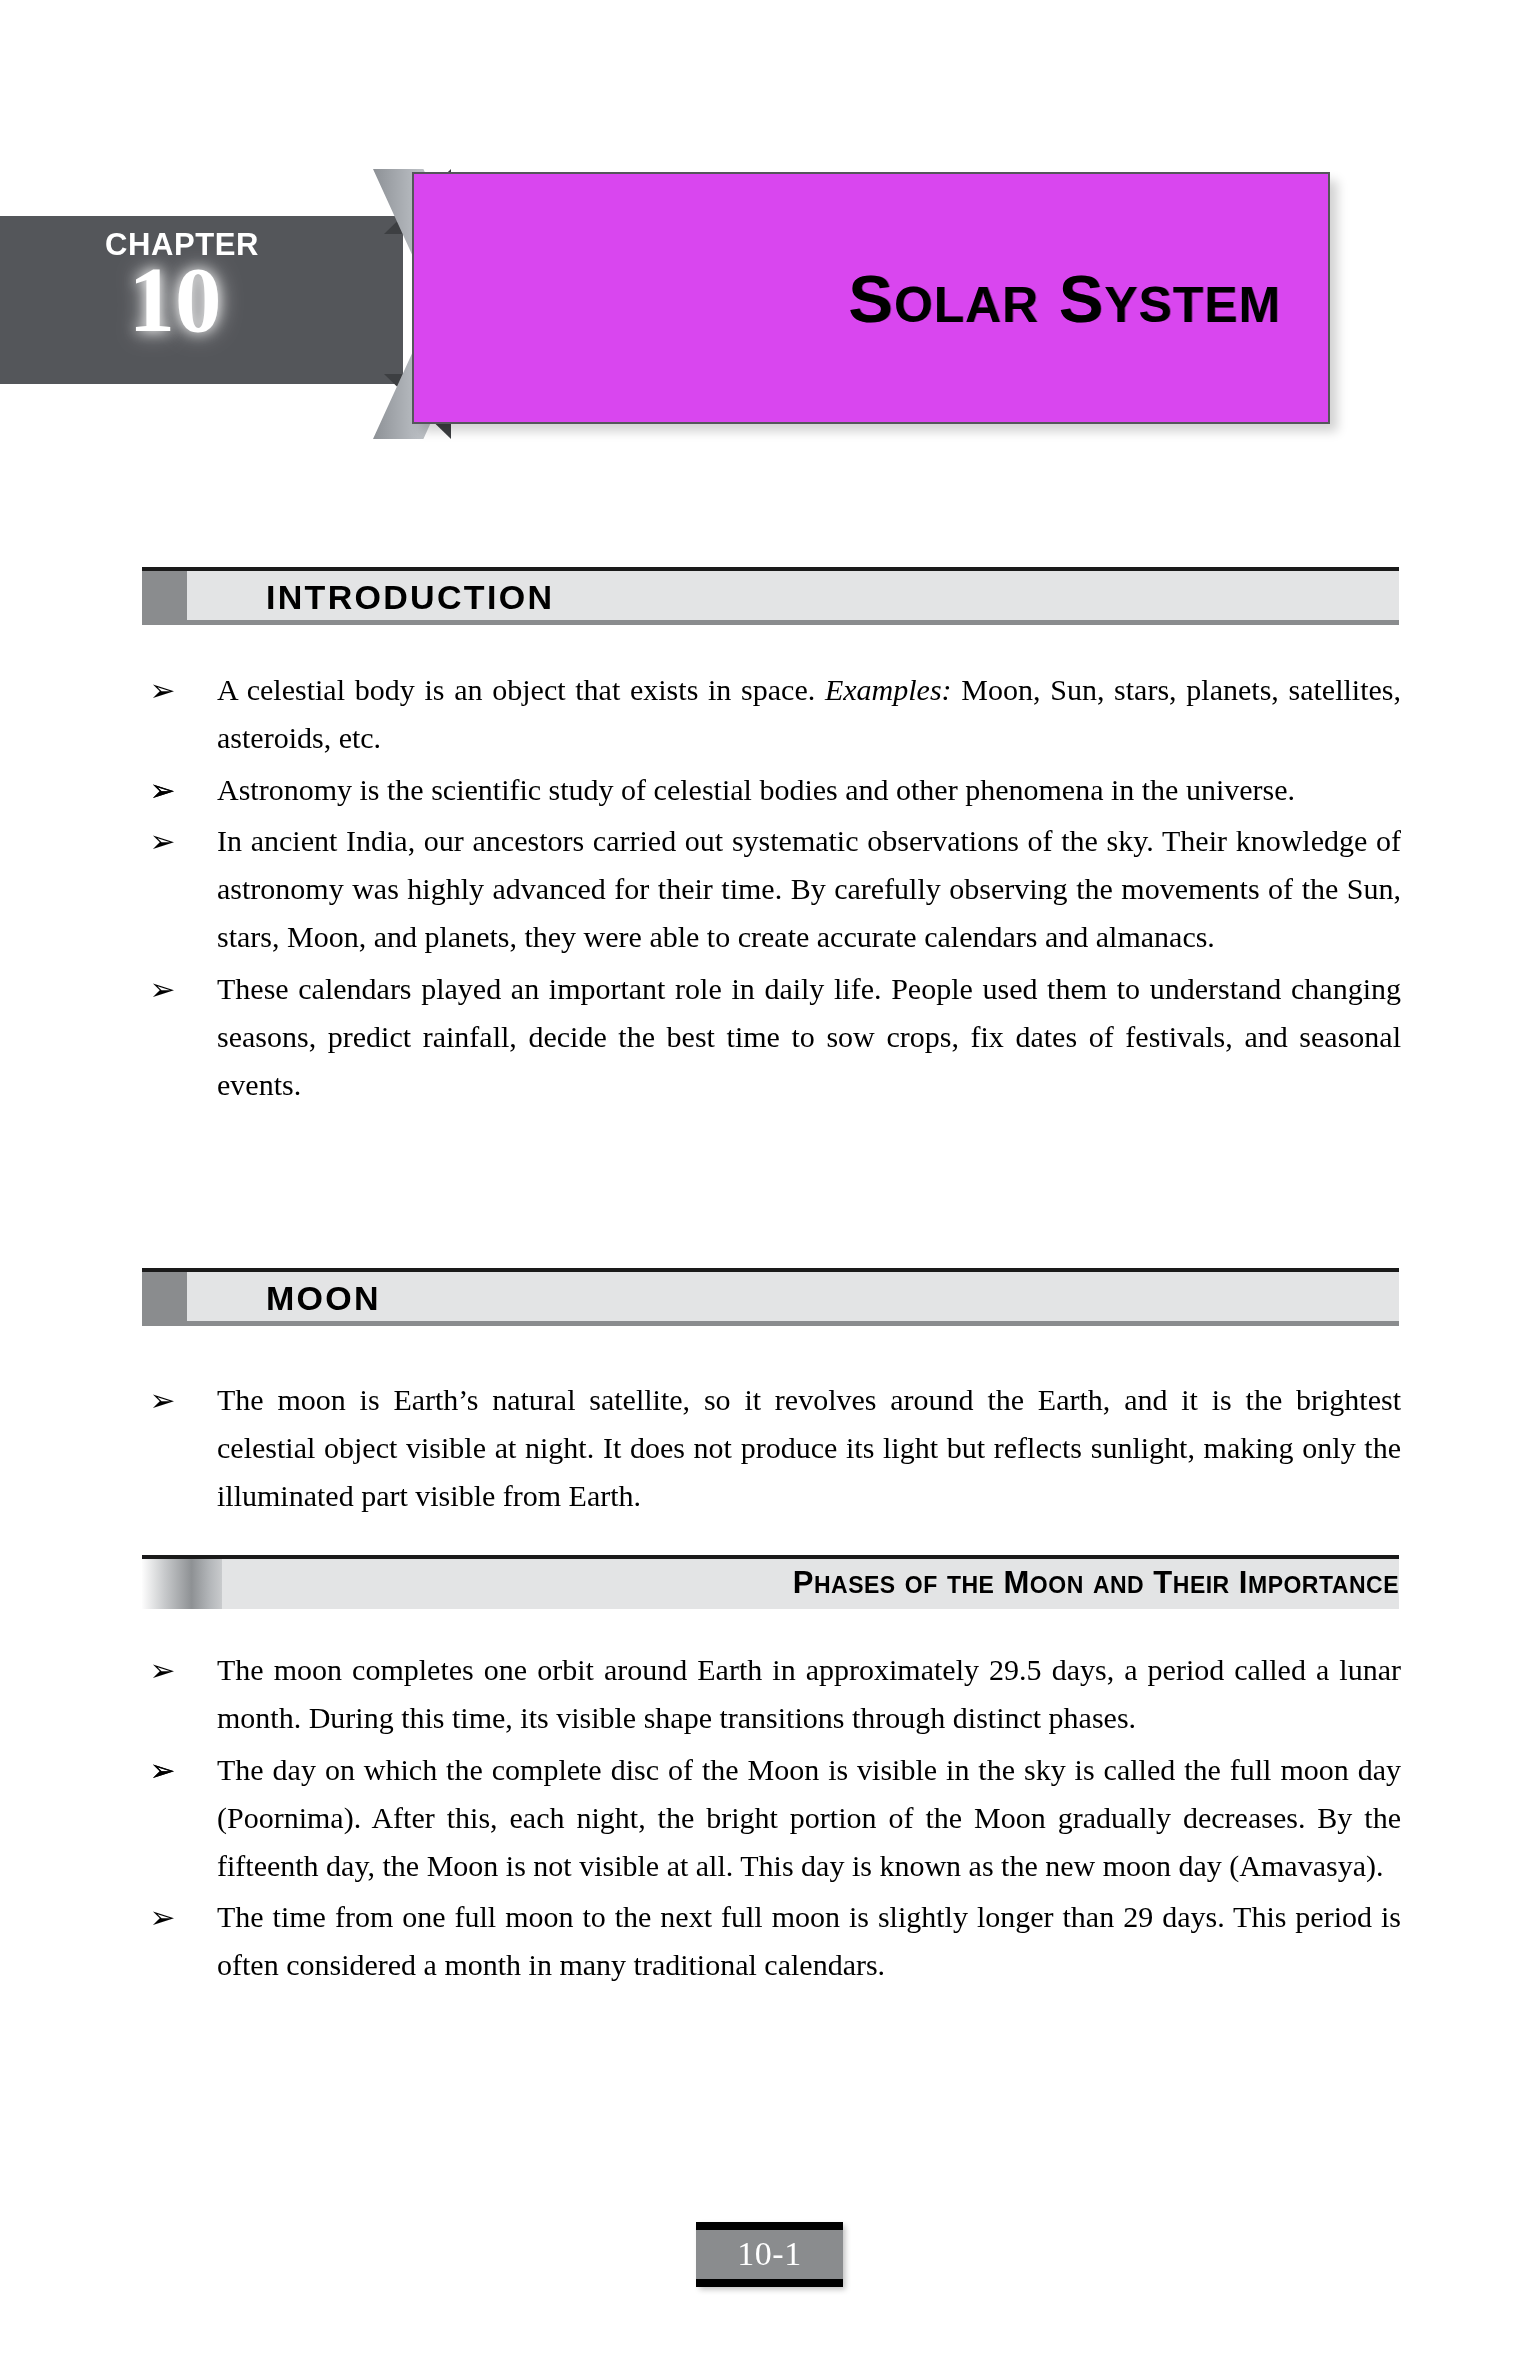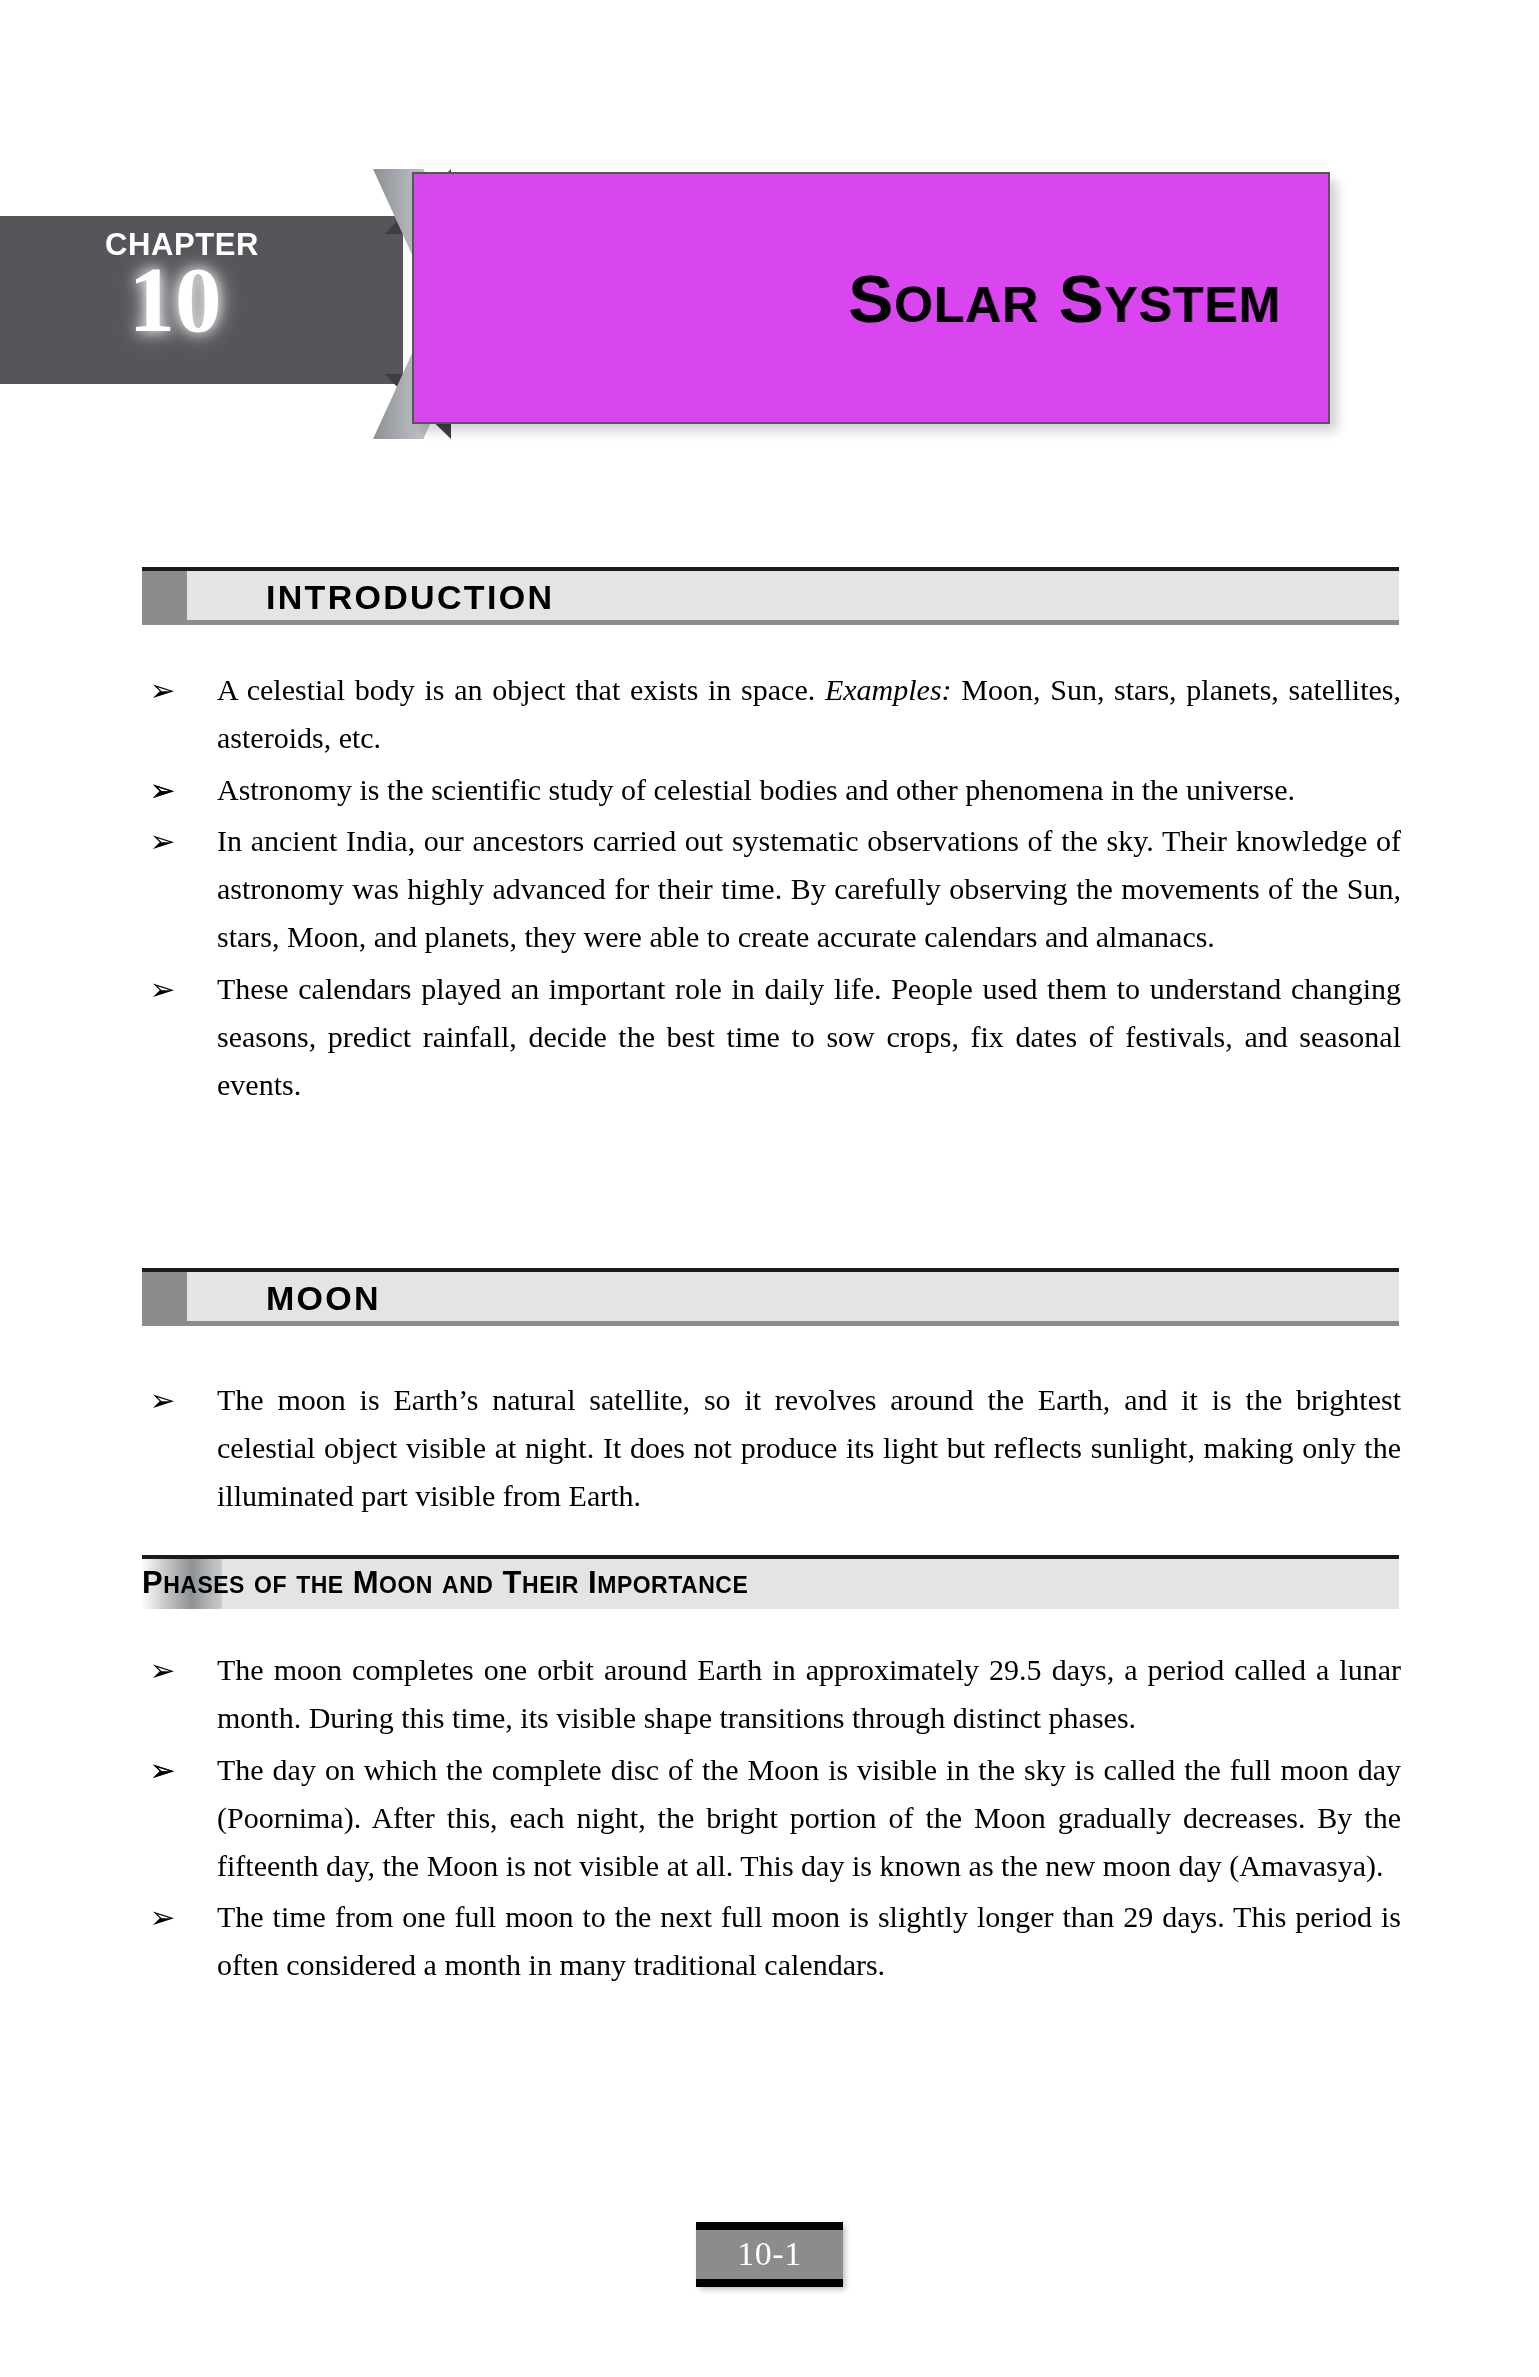--- a/index.html
+++ b/index.html
@@ -182,21 +182,21 @@
     left: 0; top: 0;
     width: 80px;
     height: 100%;
     background: linear-gradient(to right, #fdfdfd 0%, #c8cacc 28%, #8e9194 62%, #b4b7ba 85%, #c9cbcd 100%);
   }
   .sub-head .sh-label {
     position: absolute;
     left: 0; right: 0;
     top: 50%;
     transform: translateY(-52%);
-    text-align: left;
+    text-align: right;
     font-family: "Liberation Sans", sans-serif;
     font-weight: bold;
     font-size: 31px;
     font-stretch: condensed;
     letter-spacing: 0.5px;
     color: #000000;
     white-space: nowrap;
   }
   .sub-head .sh-label .sc {
     font-size: 23px;

